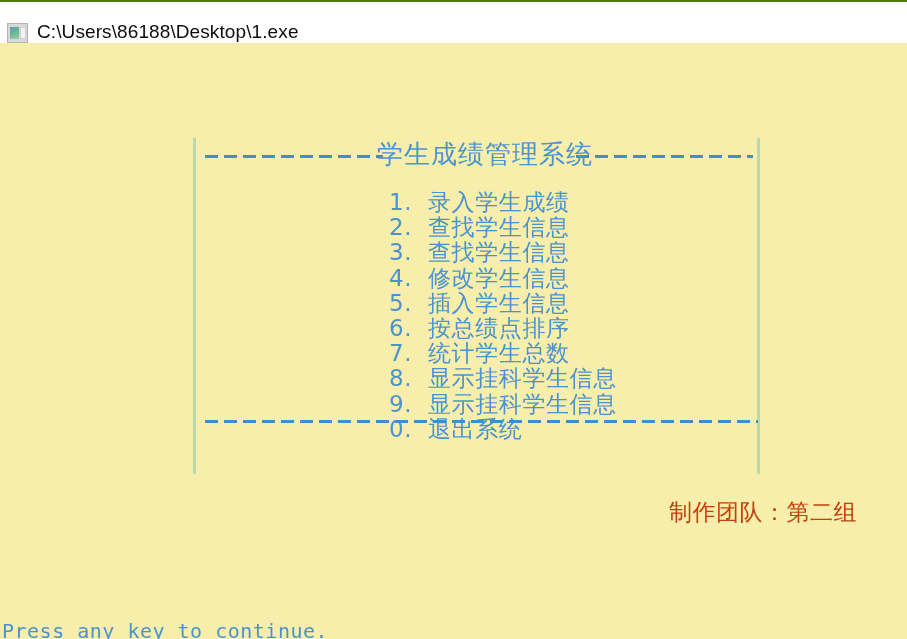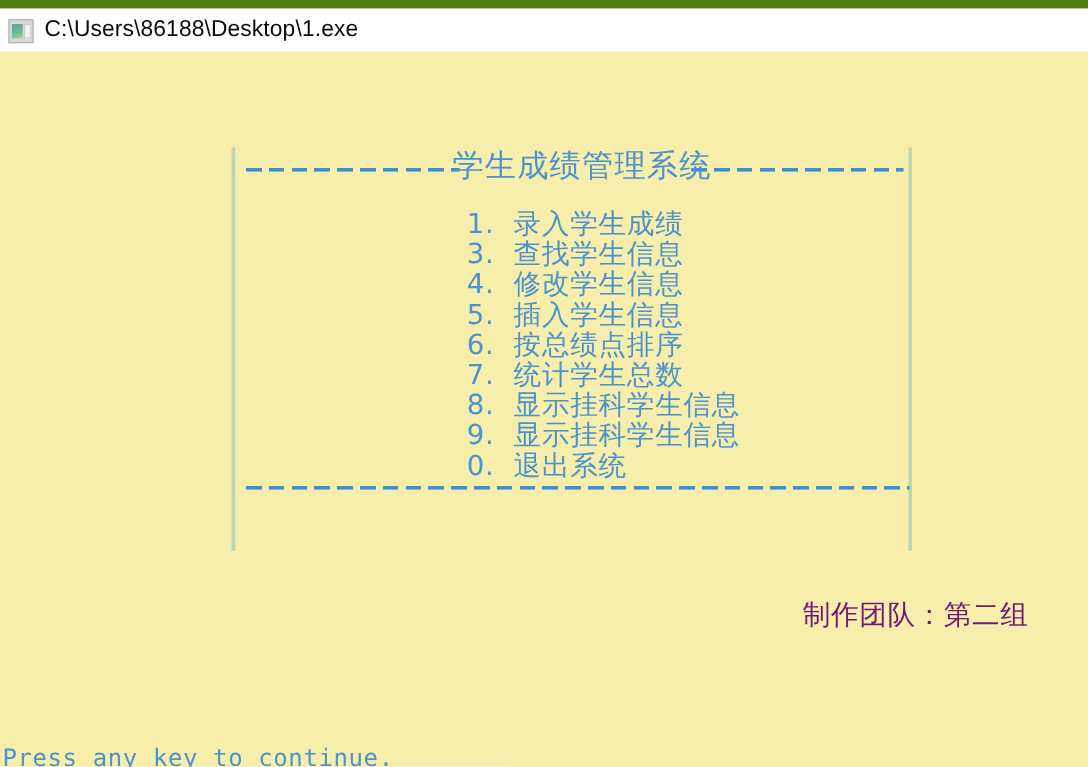--- a/index.html
+++ b/index.html
@@ -23,24 +23,24 @@
   }
 
   
   #title-bar {
     position: absolute;
     left: 0;
     top: 0;
     width: 907px;
     height: 43px;
     background: #ffffff;
-    border-top: 7px solid #4d7c0f;
+    border-top: 2px solid #4d7c0f;
     box-sizing: border-box;
     display: flex;
-    align-items: center;
+    align-items: flex-end;
     padding-left: 7px;
   }
   #title-icon {
     width: 21px;
     height: 20px;
     flex: 0 0 auto;
     position: relative;
     background: #d8d8d8;
     border: 1px solid #b4b4b4;
     box-sizing: border-box;
@@ -88,21 +88,21 @@
     font-family: "DejaVu Sans Mono", "Liberation Mono", monospace;
     color: #3d8fd1;
     white-space: pre;
     position: absolute;
   }
 
   
   #menu-box {
     position: absolute;
     left: 193px;
-    top: 80px;
+    top: 95px;
     width: 569px;
     height: 336px;
   }
   .box-border-v {
     position: absolute;
     top: 0;
     width: 3px;
     height: 336px;
     background: #b9d7b0;
   }
@@ -163,21 +163,21 @@
   }
   .menu-row .key { display: inline; }
   .menu-row .label { display: inline; }
 
   
   #team-credit {
     left: 669px;
     top: 454px;
     font-family: "DejaVu Sans", "Liberation Sans", sans-serif;
     font-size: 23px;
-    color: #701a75;
+    color: #c2410c;
     letter-spacing: 0.5px;
   }
   #choice-prompt {
     left: 283px;
     top: 482px;
     font-family: "DejaVu Sans", "Liberation Sans", sans-serif;
     font-size: 23px;
     color: #4a93cf;
     letter-spacing: 0.5px;
   }
@@ -219,20 +219,21 @@
       <div class="box-border-v" id="box-border-left"></div>
       <div class="box-border-v" id="box-border-right"></div>
 
       <div class="rule-row" id="rule-top-left"></div>
       <div class="rule-row" id="rule-top-right"></div>
 
       <div id="menu-title">学生成绩管理系统</div>
 
       <div id="menu-list">
         <span class="menu-row"><span class="key">1.</span>  <span class="label">录入学生成绩</span></span>
+        <span class="menu-row"><span class="key">2.</span>  <span class="label">查找学生信息</span></span>
         <span class="menu-row"><span class="key">3.</span>  <span class="label">查找学生信息</span></span>
         <span class="menu-row"><span class="key">4.</span>  <span class="label">修改学生信息</span></span>
         <span class="menu-row"><span class="key">5.</span>  <span class="label">插入学生信息</span></span>
         <span class="menu-row"><span class="key">6.</span>  <span class="label">按总绩点排序</span></span>
         <span class="menu-row"><span class="key">7.</span>  <span class="label">统计学生总数</span></span>
         <span class="menu-row"><span class="key">8.</span>  <span class="label">显示挂科学生信息</span></span>
         <span class="menu-row"><span class="key">9.</span>  <span class="label">显示挂科学生信息</span></span>
         <span class="menu-row"><span class="key">0.</span>  <span class="label">退出系统</span></span>
       </div>
 

